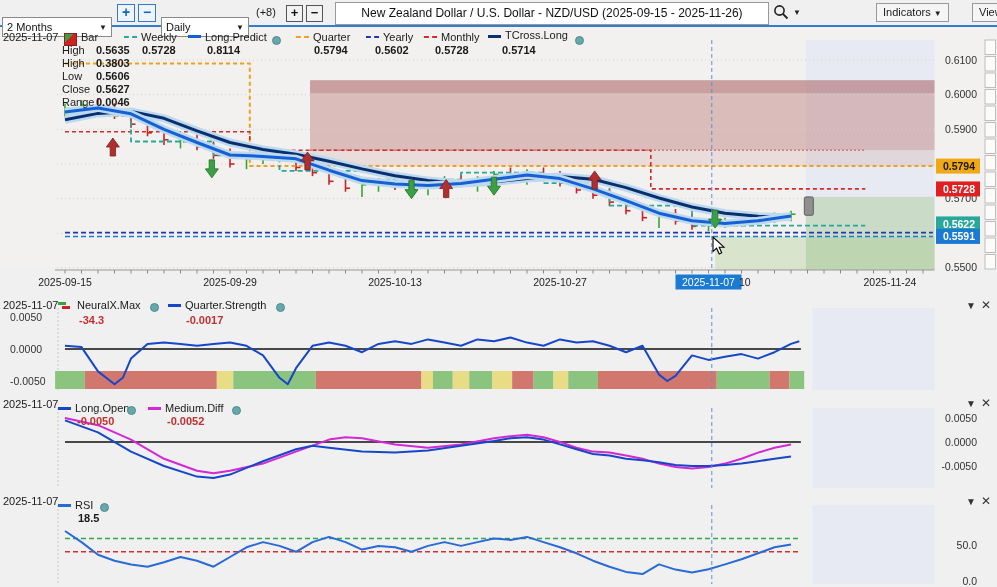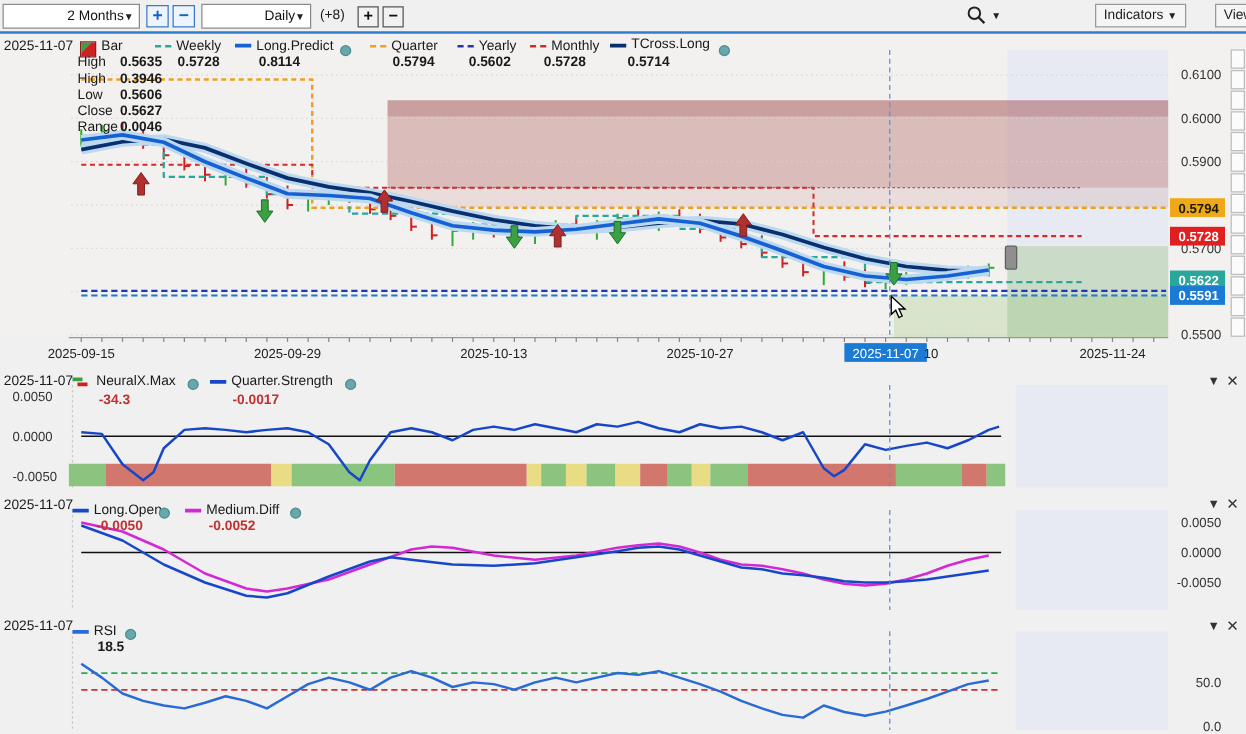--- a/index.html
+++ b/index.html
@@ -11,21 +11,21 @@
   .redval{color:#c03030;font-weight:bold;font-size:11px;white-space:nowrap;}
   .sw{display:inline-block;width:13px;height:0;}
   .sw.solid{border-top:3px solid;}
   .sw.dash{border-top:2px dashed;}
   .dot{display:inline-block;width:7px;height:7px;border-radius:50%;
        background:#68a8ac;border:1px solid #4c8c90;}
   .panelbg{background:#f2f1ef;}
   .ptop{border-top:2px solid #2e7fd0;}
   #toolbar{left:0;top:0;width:997px;height:25px;background:#f0f0f0;border-bottom:2px solid #2e7fd0;}
   .select{background:#fff;border:1px solid #8a8a8a;font-size:11px;color:#111;
-          display:flex;align-items:center;justify-content:flex-end;padding:0 4px;box-sizing:border-box;}
+          display:flex;align-items:center;justify-content:space-between;padding:0 4px;box-sizing:border-box;margin-top:14px;}
   .caret{font-size:8px;color:#222;}
   .tbtn{width:18px;height:18px;box-sizing:border-box;border:1px solid #3a78c8;color:#1565c0;
         font-weight:bold;text-align:center;line-height:15px;background:#eef4fb;font-size:14px;cursor:pointer;}
   .tbtn2{width:17px;height:17px;box-sizing:border-box;border:1px solid #555;color:#111;
          font-weight:bold;text-align:center;line-height:14px;background:#f2f2f2;font-size:13px;cursor:pointer;}
   .titlebox{border:1px solid #999;background:#fff;text-align:center;font-size:12px;
             line-height:20px;color:#111;white-space:nowrap;overflow:hidden;}
   .ddbtn{border:1px solid #999;background:#f5f5f5;font-size:11px;color:#222;height:19px;
          line-height:17px;padding:0 6px;box-sizing:border-box;cursor:pointer;white-space:nowrap;}
   .pctl{font-size:10px;color:#333;cursor:pointer;line-height:10px;}
@@ -310,20 +310,21 @@
   </div>
   <div class="abs tbtn" style="left:117px;top:4px">+</div>
   <div class="abs tbtn" style="left:138px;top:4px">−</div>
   <div class="abs select" style="left:161px;top:3px;width:88px;height:20px">
     <span>Daily</span>
     <span class="caret">▼</span>
   </div>
   <span class="abs lbl" style="left:256px;top:6px">(+8)</span>
   <div class="abs tbtn2" style="left:286px;top:5px">+</div>
   <div class="abs tbtn2" style="left:306px;top:5px">−</div>
+  <div class="abs titlebox" style="left:335px;top:2px;width:432px;height:21px">New Zealand Dollar / U.S. Dollar - NZD/USD (2025-09-15 - 2025-11-26)</div>
   <span class="abs" style="left:773px;top:4px;width:16px;height:16px">
     <svg width="16" height="16" viewBox="0 0 16 16">
         <circle cx="6.5" cy="6.5" r="4.6" fill="none" stroke="#222" stroke-width="1.6"></circle>
         <line x1="10" y1="10" x2="14.5" y2="14.5" stroke="#222" stroke-width="1.8"></line>
       </svg>
   </span>
   <span class="abs caret" style="left:793px;top:8px">▼</span>
   <div class="abs ddbtn" style="left:876px;top:3px">
     <span>Indicators</span>
     <span class="caret"> ▼</span>
@@ -361,21 +362,21 @@
   <span class="abs lbl bold" style="left:435px;top:44px">0.5728</span>
 
   <span class="abs sw solid" style="left:488px;top:35px;border-color:#0a2f6e"></span>
   <span class="abs lbl" style="left:505px;top:29px">TCross.Long</span>
   <span class="abs dot" style="left:575px;top:36px"></span>
   <span class="abs lbl bold" style="left:502px;top:44px">0.5714</span>
 
   <span class="abs lbl" style="left:62px;top:44px">High</span>
   <span class="abs lbl bold" style="left:96px;top:44px">0.5635</span>
   <span class="abs lbl" style="left:62px;top:57px">High</span>
-  <span class="abs lbl bold" style="left:96px;top:57px">0.3946</span>
+  <span class="abs lbl bold" style="left:96px;top:57px">0.3803</span>
   <span class="abs lbl" style="left:62px;top:70px">Low</span>
   <span class="abs lbl bold" style="left:96px;top:70px">0.5606</span>
   <span class="abs lbl" style="left:62px;top:83px">Close</span>
   <span class="abs lbl bold" style="left:96px;top:83px">0.5627</span>
   <span class="abs lbl" style="left:62px;top:96px">Range</span>
   <span class="abs lbl bold" style="left:96px;top:96px">0.0046</span>
 </div>
 
 <div class="abs" style="left:0;top:0;z-index:10">
   <span class="abs lbl" style="left:3px;top:299px">2025-11-07</span>

